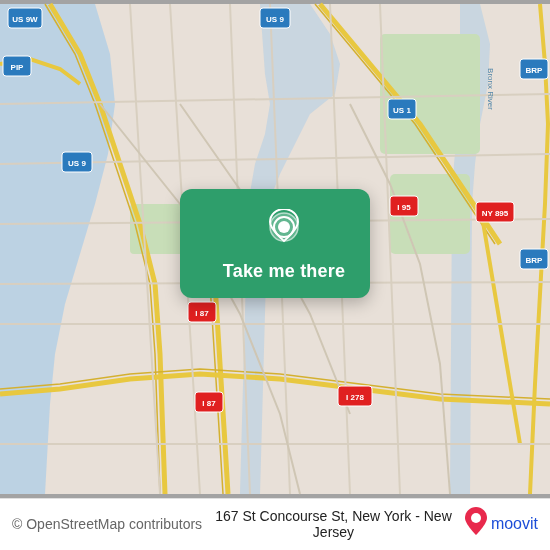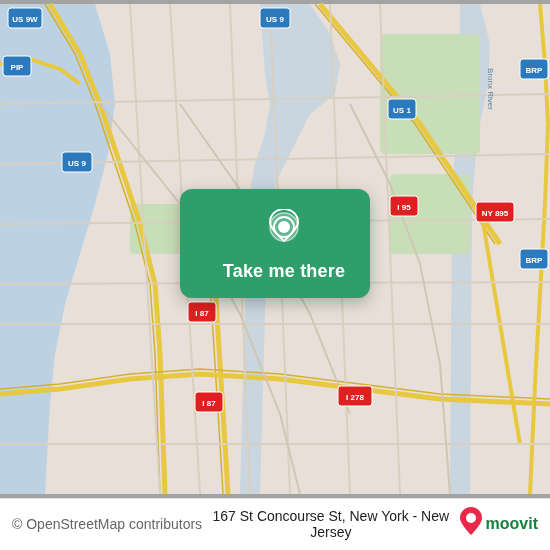--- a/index.html
+++ b/index.html
@@ -107,22 +107,22 @@
       gap: 4px;
     }
 
     #moovit-pin {
       color: #e8294c;
       font-size: 20px;
     }
 
     #moovit-text {
       font-size: 16px;
-      font-weight: 700;
-      color: #15803d;
+      font-weight: 400;
+      color: #1d4ed8;
       text-align: right;
     }
   </style>
 </head>
 <body>
 
 <div id="app">
 
   <div id="map-container">
     <div id="map-bg">

